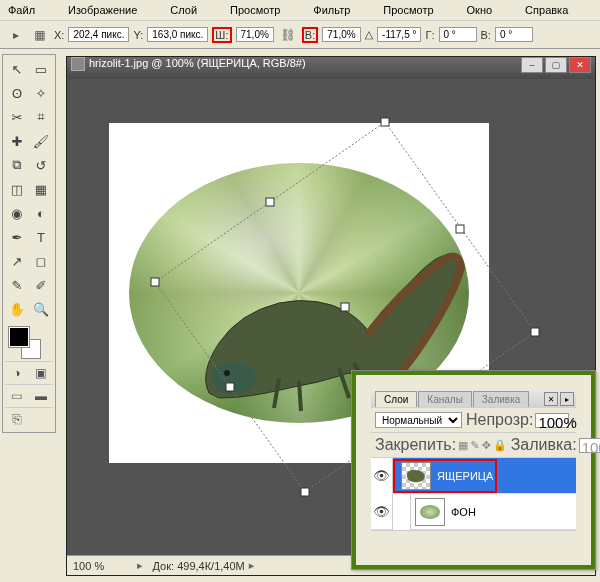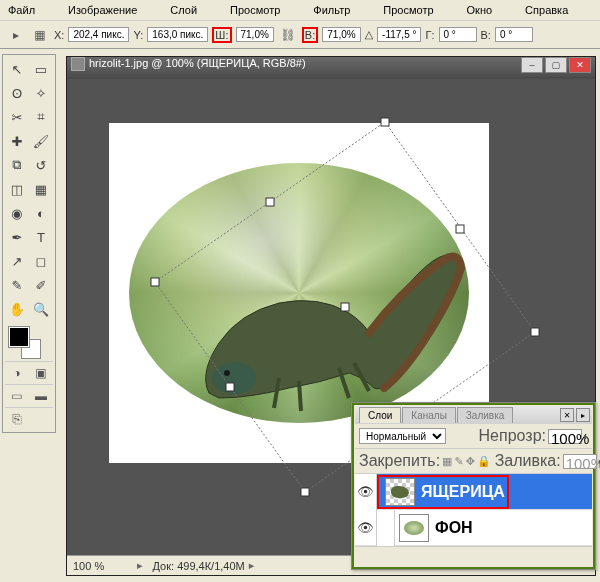--- a/index.html
+++ b/index.html
@@ -31,42 +31,42 @@
 .docwin .gem::before{content:"";position:absolute;inset:0;background:conic-gradient(from 0deg,rgba(255,255,255,.15) 0deg,rgba(0,0,0,.1) 30deg,rgba(255,255,255,.2) 60deg,rgba(0,0,0,.1) 90deg,rgba(255,255,255,.15) 120deg,rgba(0,0,0,.1) 150deg,rgba(255,255,255,.2) 180deg,rgba(0,0,0,.1) 210deg,rgba(255,255,255,.15) 240deg,rgba(0,0,0,.1) 270deg,rgba(255,255,255,.2) 300deg,rgba(0,0,0,.1) 330deg,rgba(255,255,255,.15) 360deg)}
 .docwin .lizard{position:absolute;left:80px;top:110px;width:280px;height:200px}
 .docwin .lizard svg{width:100%;height:100%}
 .docwin .transform{position:absolute;left:-10px;top:-5px;width:490px;height:440px;pointer-events:none}
 .docwin .transform svg{width:100%;height:100%;overflow:visible}
 .docwin .statusbar{position:absolute;left:0;bottom:0;right:0;height:20px;background:#ece9d8;border-top:1px solid #999;display:flex;align-items:center;padding:0 6px;font-size:10px;color:#333}
 .docwin .statusbar .zoom{width:60px}
 .docwin .statusbar .tri{margin:0 4px;color:#666}
 .docwin .statusbar .doc{padding-left:6px}
 .layers{position:absolute;right:4px;bottom:12px;width:245px;background:#ece9d8;border:1px solid #888;box-shadow:1px 1px 3px rgba(0,0,0,.3)}
-.layers .redframe{border:2px solid #4d7c0f;padding:1px}
+.layers .redframe{border:4px solid #4d7c0f;padding:15px}
 .layers .ltitle{height:18px;background:linear-gradient(#e8e8e8,#d0d0d0);display:flex;align-items:center;padding-left:4px;font-size:10px;position:relative}
 .layers .ltitle .tab{padding:2px 8px;background:#ece9d8;border:1px solid #999;border-bottom:none;margin-right:1px;font-size:10px;cursor:pointer}
 .layers .ltitle .tab.inactive{background:#d4d4d4;color:#777}
 .layers .ltitle .cbtn{position:absolute;right:2px;width:14px;height:14px;background:#ddd;border:1px solid #888;display:flex;align-items:center;justify-content:center;font-size:8px;cursor:pointer}
 .layers .loptrow{display:flex;align-items:center;padding:3px 4px;gap:2px;border-bottom:1px solid #ccc}
 .layers .loptrow select{font-size:10px;border:1px solid #999;background:#fff;padding:0 2px;height:16px}
 .layers .loptrow label{font-size:16px;color:#555}
 .layers .loptrow .pct{width:34px;border:1px solid #999;background:#fff;font-size:15px;padding:0 2px;height:15px}
 .layers .loptrow .tri{font-size:8px;color:#555;cursor:pointer}
 .layers .loptrow .licon{width:14px;height:14px;display:inline-flex;align-items:center;justify-content:center;color:#888;font-size:11px}
 .layers .lockrow{color:#999}
 .layers .layerlist{background:#fff;max-height:90px;overflow:auto}
 .layers .layer{display:flex;align-items:center;height:36px;border-bottom:1px solid #ddd}
 .layers .layer.sel{background:#3276e3;color:#fff}
 .layers .layer .eye{width:22px;height:36px;display:flex;align-items:center;justify-content:center;border-right:1px solid #ccc;font-size:13px;color:#333;cursor:pointer}
 .layers .layer.sel .eye{color:#333;background:#fff}
 .layers .layer .link{width:18px;height:36px;border-right:1px solid #ccc;background:#fff}
 .layers .layer .thumb{width:30px;height:28px;margin:0 4px;border:1px solid #888;background:#fff;display:flex;align-items:center;justify-content:center}
 .layers .layer .thumb.checker{background:repeating-conic-gradient(#ccc 0 25%,#fff 0 50%) 0 0/8px 8px}
 .layers .layer .thumb .mini{width:20px;height:14px;border-radius:50%;background:radial-gradient(#cde0b0,#6a8a4a)}
-.layers .layer .lname{font-weight:bold;font-size:16px;padding-left:2px}
+.layers .layer .lname{font-weight:normal;font-size:11px;padding-left:2px}
 .layers .layer .redblock{border:2px solid #e00;display:flex;align-items:center;height:34px;padding:0 2px}
 .layers .lbottom{height:20px;background:#ece9d8;border-top:1px solid #ccc}
 .iconbtn{width:20px;height:18px;display:inline-flex;align-items:center;justify-content:center;font-size:12px;color:#555;border:1px solid #ece9d8;cursor:pointer}
 </style>
 </head>
 <body>
 
 <div class="menubar">
   <span>Файл</span>
   <span>Изображение</span>

